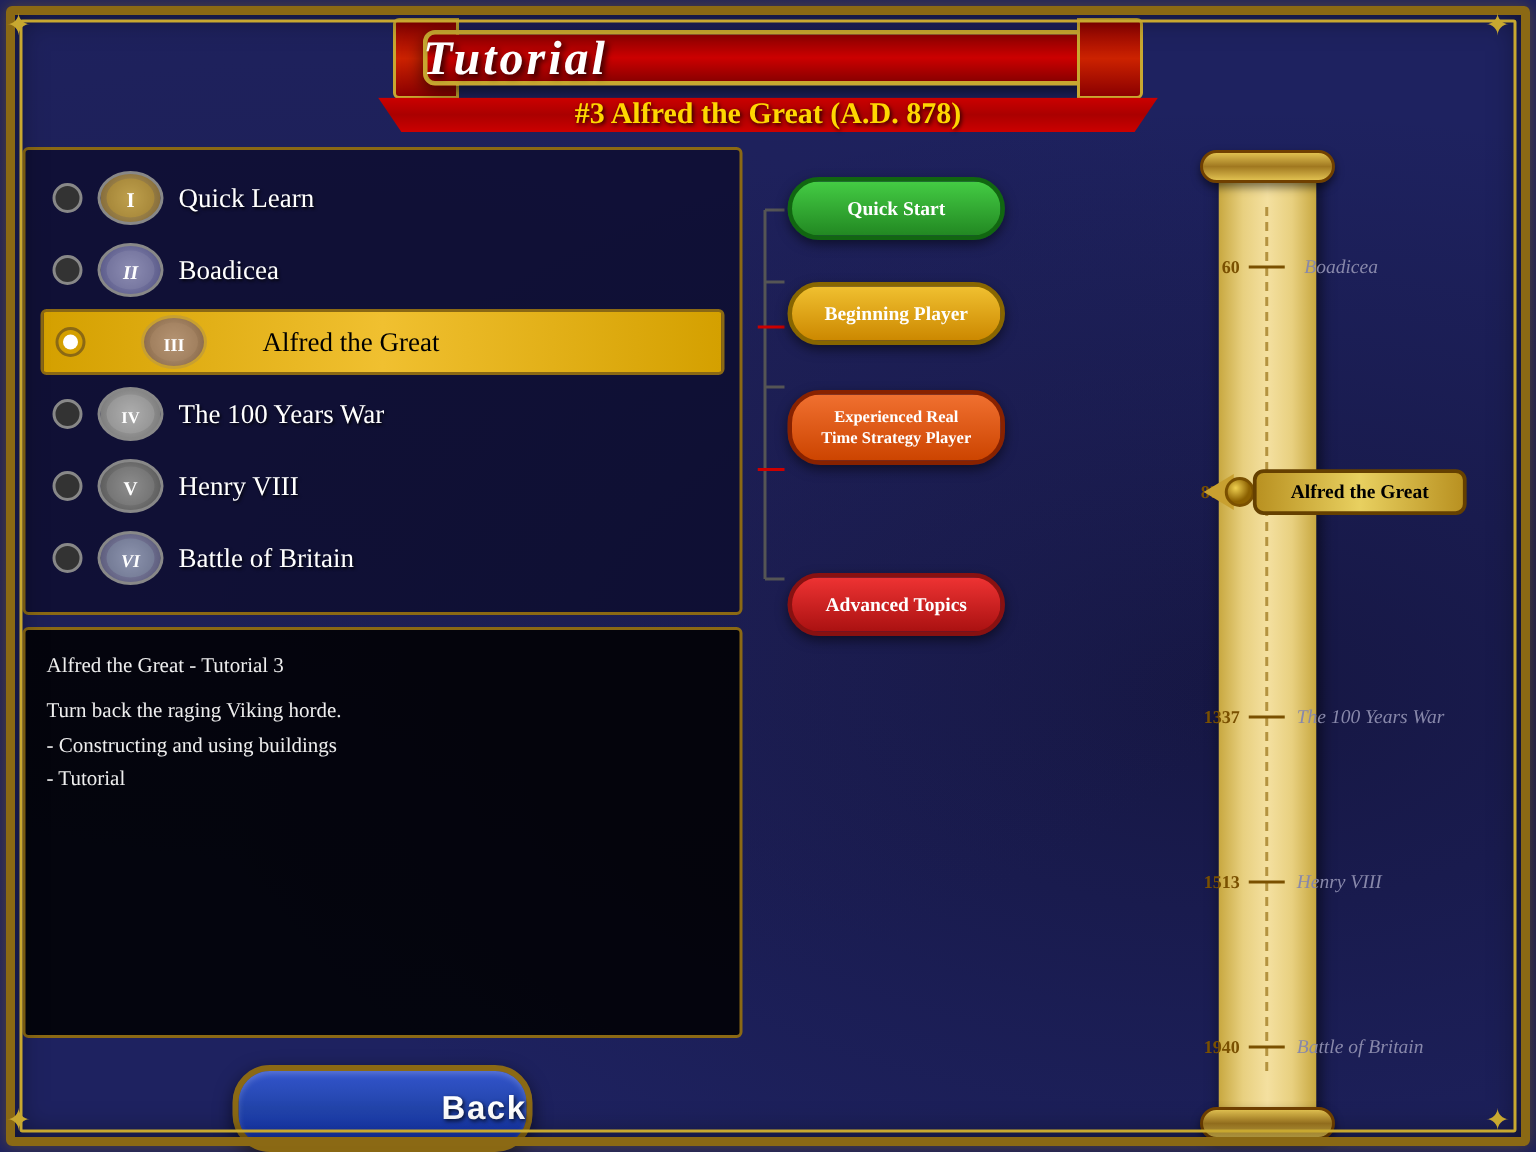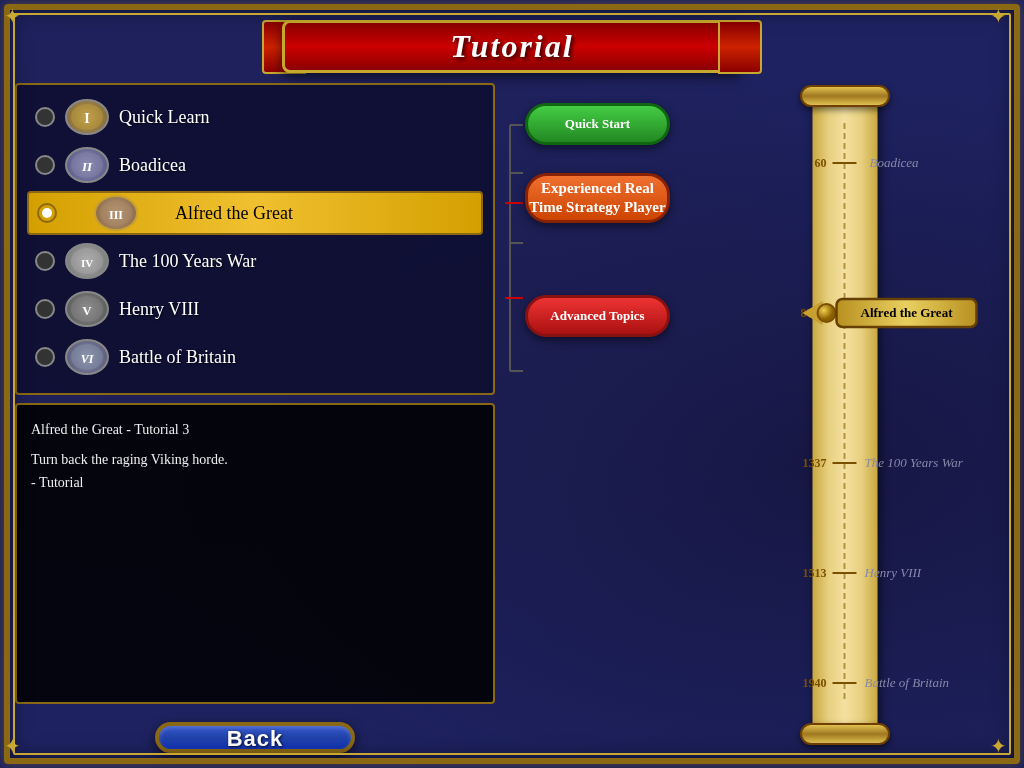--- a/index.html
+++ b/index.html
@@ -63,21 +63,21 @@
       align-items: center;
     }
 
     
     .tutorial-banner {
       position: relative;
       width: 460px;
       height: 60px;
       display: flex;
       align-items: center;
-      justify-content: center;
+      justify-content: flex-start;
       margin-top: 5px;
     }
     .tutorial-banner-bg {
       position: absolute;
       inset: 0;
       background: linear-gradient(to bottom, #8B0000, #cc0000, #8B0000);
       border-radius: 8px;
       border: 3px solid #c8a830;
       box-shadow: 0 4px 12px rgba(0,0,0,0.6);
     }
@@ -237,31 +237,32 @@
     }
 
     
     .back-btn-container {
       display: flex;
       justify-content: center;
       margin-top: 10px;
     }
     .back-btn {
       width: 200px;
-      height: 31px;
+      height: 58px;
       background: linear-gradient(to bottom, #3355cc, #2244aa, #1133bb);
       border: 4px solid #8B6914;
       border-radius: 25px;
       color: #fff;
       font-size: 22px;
       font-weight: bold;
       cursor: pointer;
       text-shadow: 1px 1px 3px rgba(0,0,0,0.8);
       letter-spacing: 1px;
       box-shadow: 0 4px 12px rgba(0,0,0,0.6), inset 0 2px 4px rgba(255,255,255,0.2);
+      text-align: right;
     }
 
     .skill-btn {
       width: 145px;
       height: 42px;
       border-radius: 22px;
       border: 3px solid;
       font-size: 13px;
       font-weight: bold;
       cursor: pointer;
@@ -333,20 +334,24 @@
 <div class="corner corner-bl">✦</div>
 <div class="corner corner-br">✦</div>
 
 <div class="main-content">
 
   <div class="tutorial-banner">
     <div class="tutorial-banner-bg"></div>
     <span class="tutorial-banner-text">Tutorial</span>
   </div>
 
+  <div class="subtitle-ribbon">
+    <div class="subtitle-ribbon-bg"></div>
+    <span class="subtitle-text">#3 Alfred the Great (A.D. 878)</span>
+  </div>
 
   <div class="content-area">
 
     <div class="left-panel">
 
       <div class="tutorial-list">
 
         <div class="tutorial-item">
           <div class="radio-btn"></div>
           <div class="item-icon" style="background: radial-gradient(circle, #b8a060, #7a6030);">
@@ -411,20 +416,21 @@
             </svg>
           </div>
           <span class="item-label">Battle of Britain</span>
         </div>
 
       </div>
 
       <div class="description-box">
         <div style="margin-bottom:8px;">Alfred the Great - Tutorial 3</div>
         <div>Turn back the raging Viking horde.</div>
+        <div>- Constructing and using buildings</div>
         <div>- Tutorial</div>
       </div>
 
       <div class="back-btn-container">
         <button class="back-btn">Back</button>
       </div>
 
     </div>
 
     <div class="right-content">
@@ -439,21 +445,22 @@
           <line x1="5" y1="70" x2="18" y2="70" stroke="#555" stroke-width="2"></line>
           <line x1="5" y1="140" x2="18" y2="140" stroke="#555" stroke-width="2"></line>
           <line x1="5" y1="268" x2="18" y2="268" stroke="#555" stroke-width="2"></line>
 
           <line x1="0" y1="100" x2="18" y2="100" stroke="#cc0000" stroke-width="2"></line>
           <line x1="0" y1="195" x2="18" y2="195" stroke="#cc0000" stroke-width="2"></line>
         </svg>
 
         <div style="display:flex; flex-direction:column; gap:0; padding-top:5px;">
           <div class="skill-btn skill-btn-green" style="margin-bottom:28px;">Quick Start</div>
-          <div class="skill-btn skill-btn-orange" style="font-size:15px; margin-bottom:28px; height:50px; line-height:1.3;">Experienced Real<br>Time Strategy Player</div>
+          <div class="skill-btn skill-btn-yellow" style="margin-bottom:30px;">Beginning Player</div>
+          <div class="skill-btn skill-btn-orange" style="font-size:11px; margin-bottom:28px; height:50px; line-height:1.3;">Experienced Real<br>Time Strategy Player</div>
           <div class="skill-btn skill-btn-red">Advanced Topics</div>
         </div>
 
       </div>
 
       <div class="timeline-container" style="flex:1; position:relative; min-width:180px; margin-left:10px;">
 
         <div style="position:absolute; left:50%; transform:translateX(-50%); top:25px; bottom:15px; width:65px; background: linear-gradient(to right, #c8a840, #e8d080, #f4e0a0, #e8d080, #c8a840); border-radius:5px; box-shadow: 2px 2px 10px rgba(0,0,0,0.6);"></div>
 
         <div style="position:absolute; top:12px; left:50%; transform:translateX(-50%); width:90px; height:22px; background: linear-gradient(to bottom, #e0c050, #a07820, #e0c050); border-radius:11px; border:2px solid #704000; z-index:5; box-shadow: 0 3px 6px rgba(0,0,0,0.5);"></div>

